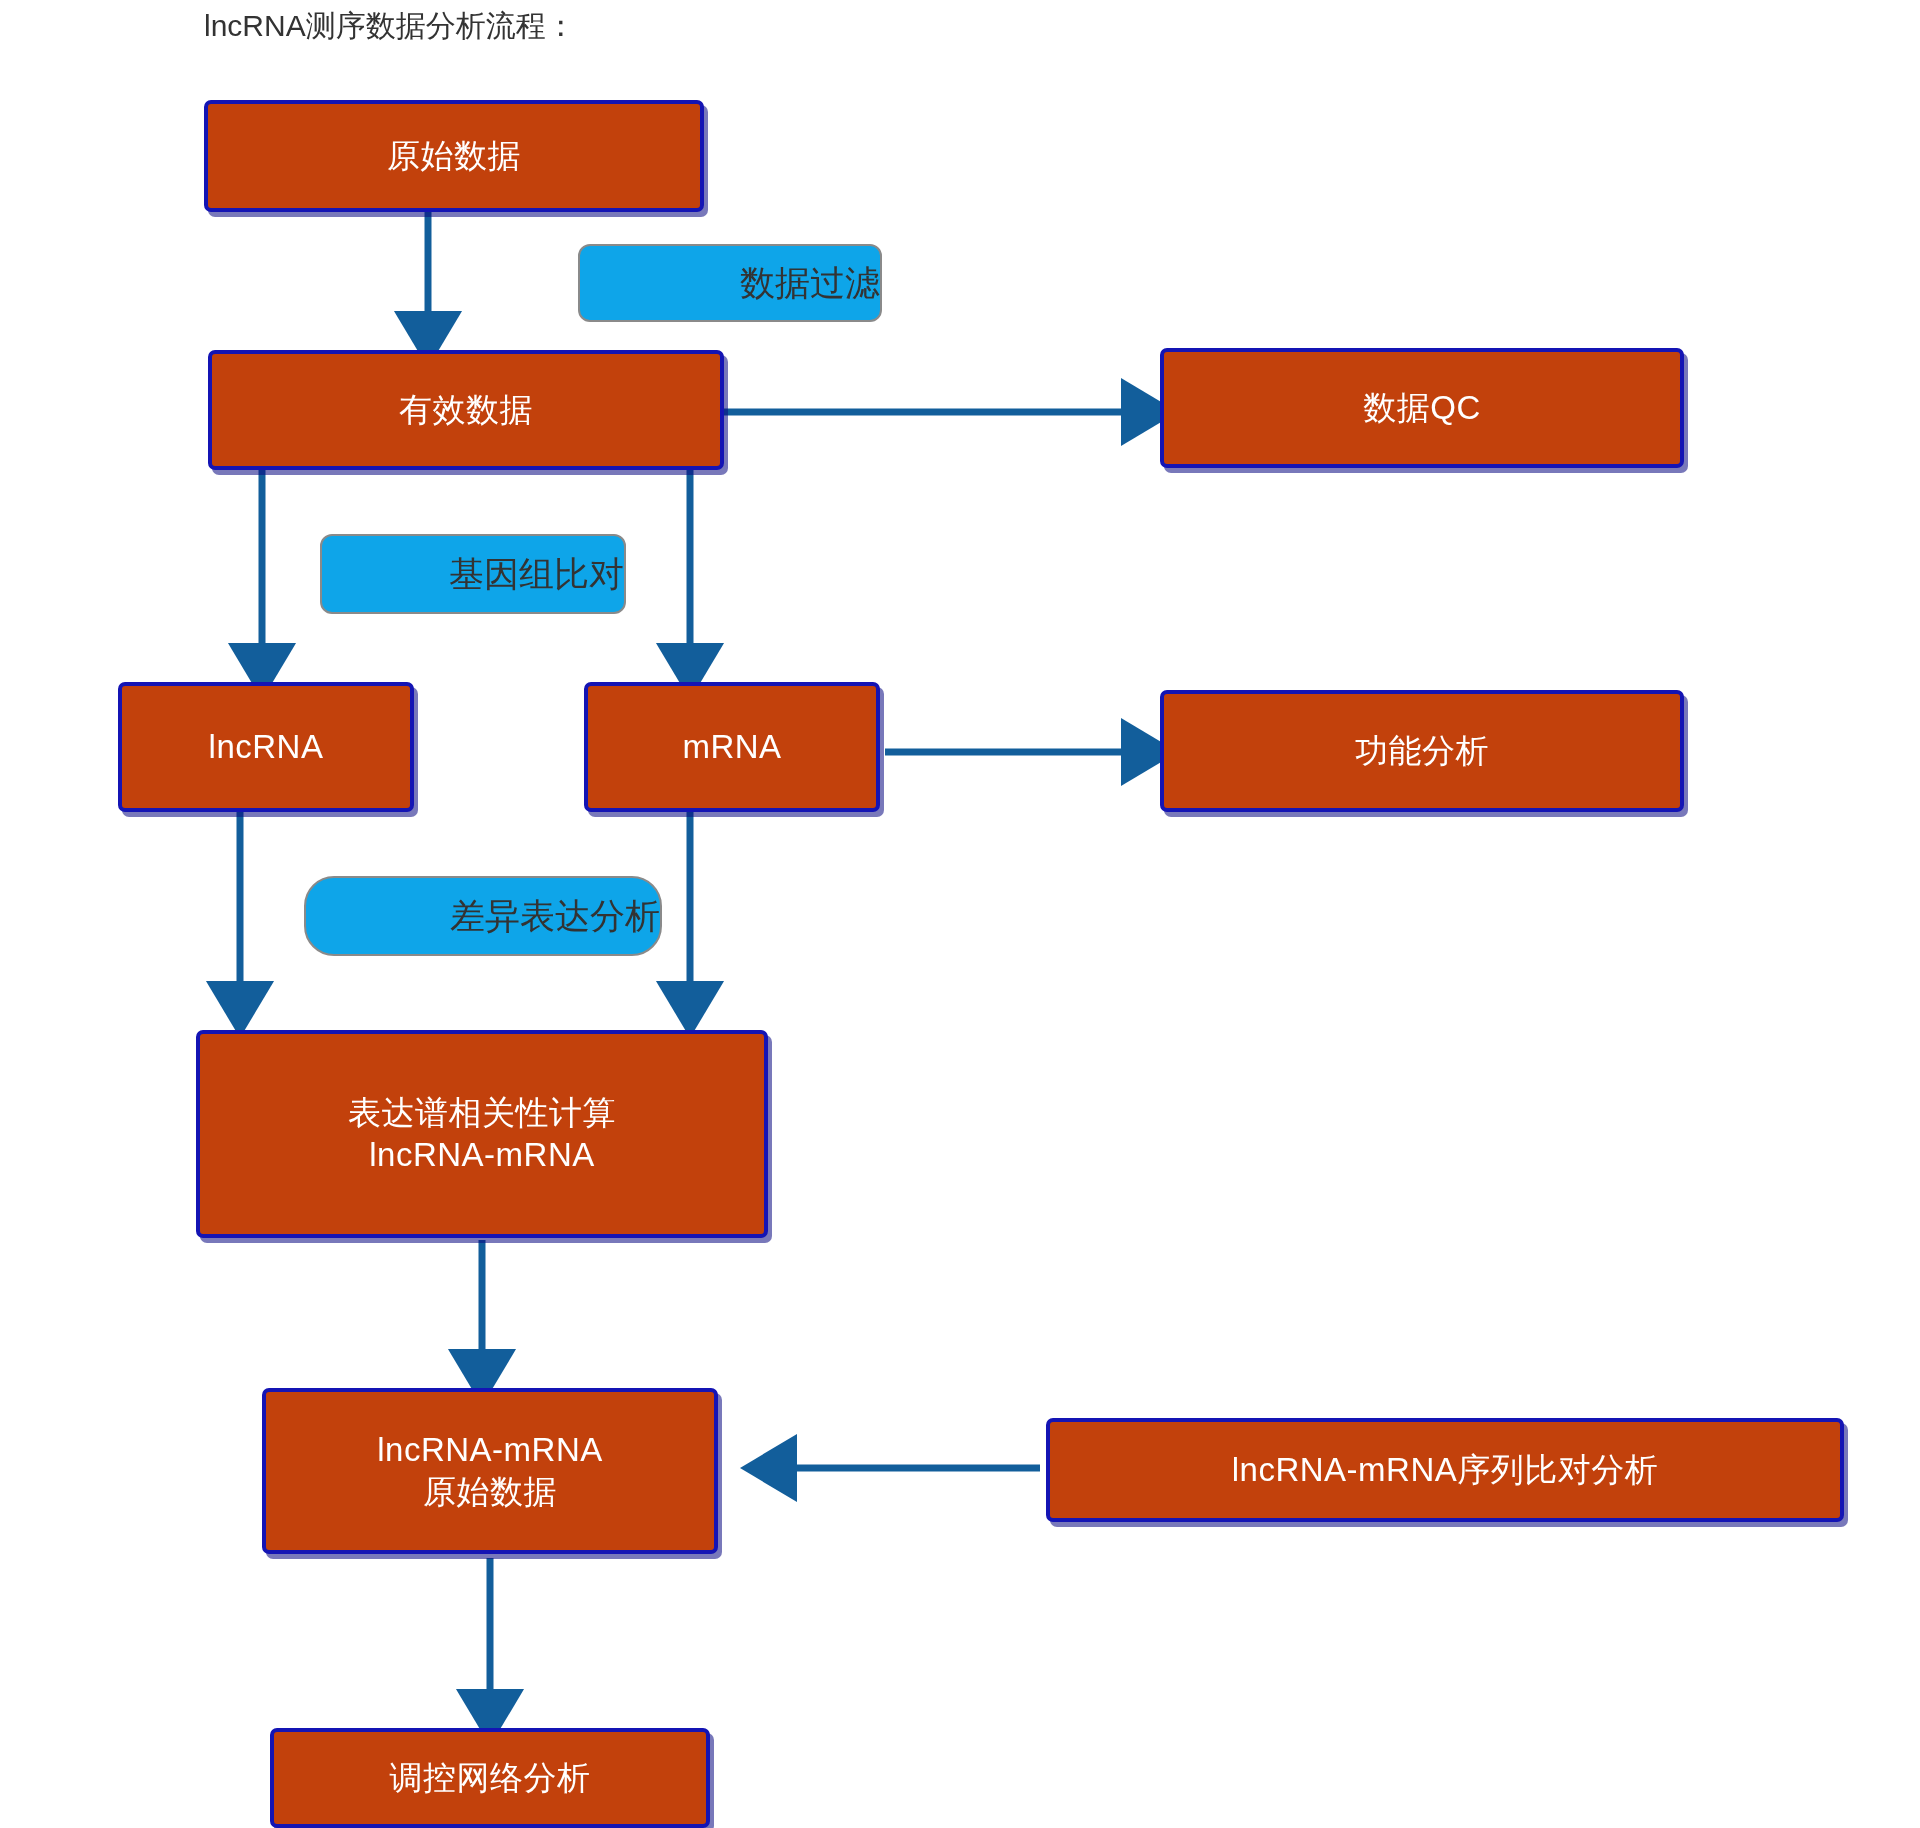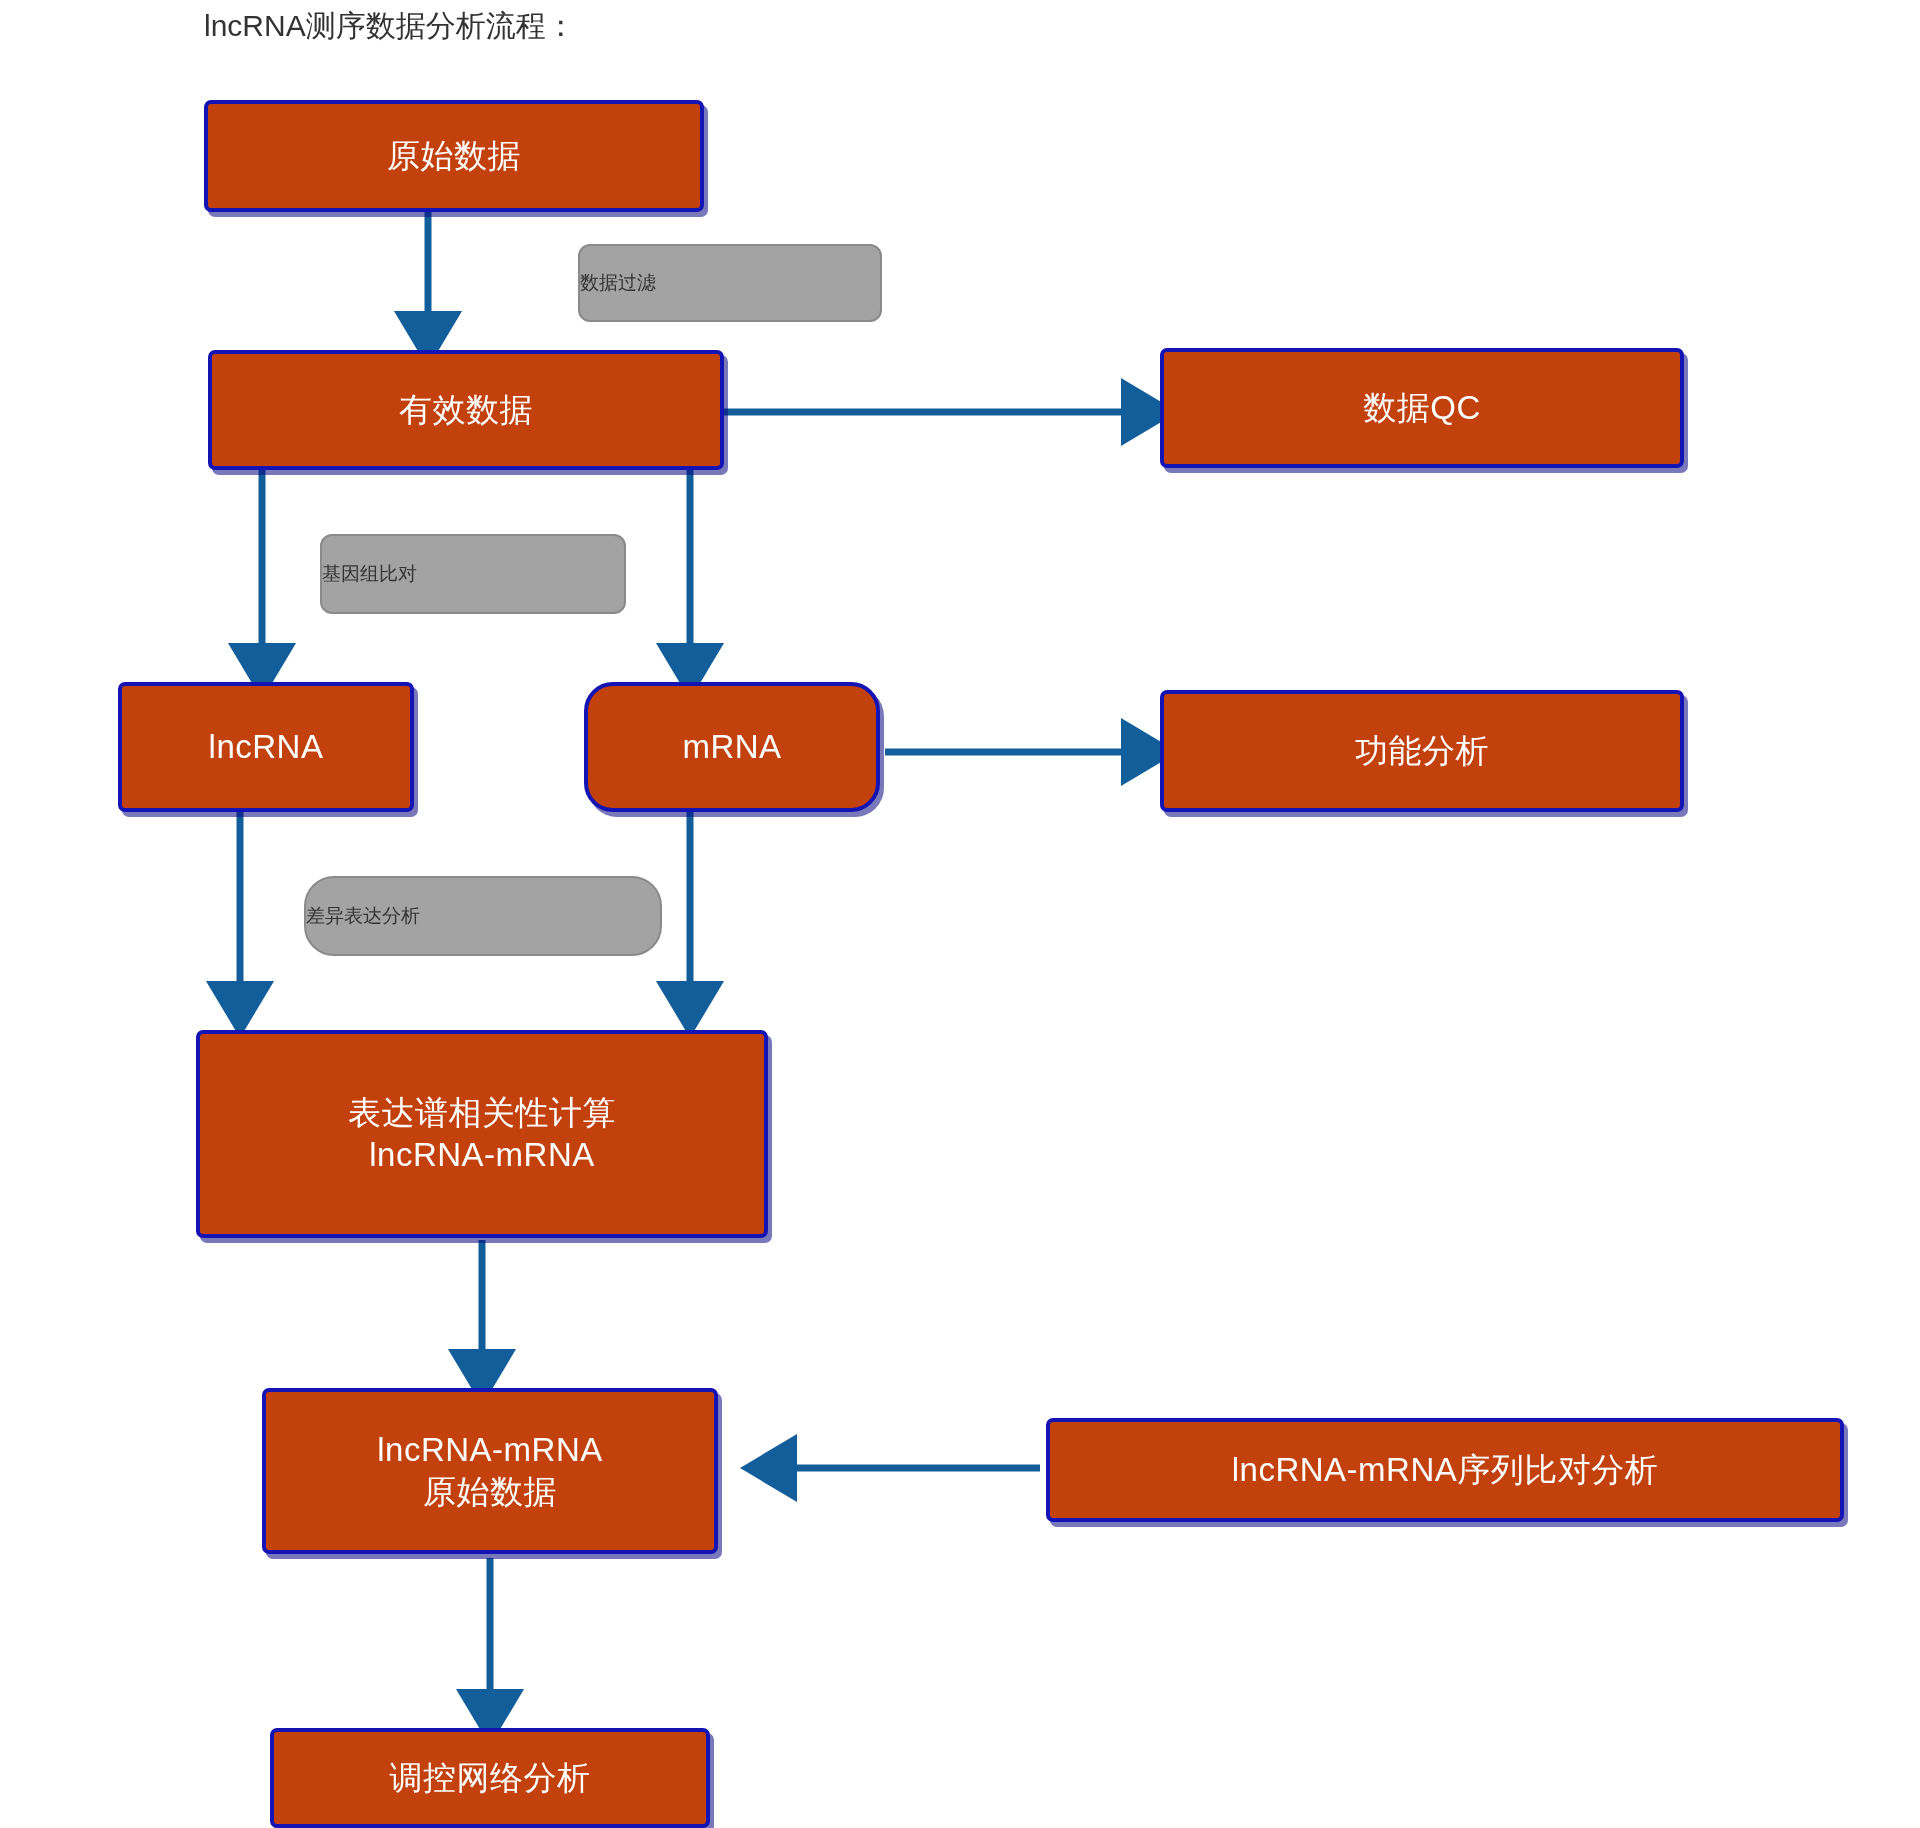--- a/index.html
+++ b/index.html
@@ -23,25 +23,25 @@
     border-radius:7px;
     box-shadow:4px 5px 0 rgba(10,10,130,0.55);
     display:flex;align-items:center;justify-content:center;
     color:#ffffff;font-size:33px;line-height:42px;text-align:center;
     letter-spacing:0.5px;
   }
   .node .lines{display:block;}
 
   .elabel{
     position:absolute;box-sizing:border-box;
-    background:#a3a3a3;
+    background:#0ea5e9;
     border:2px solid #8a8a8a;
     border-radius:12px;
-    display:flex;align-items:center;justify-content:flex-start;
-    color:#333333;font-size:19px;line-height:34px;text-align:center;
+    display:flex;align-items:center;justify-content:flex-end;
+    color:#333333;font-size:35px;line-height:34px;text-align:center;
     white-space:nowrap;
   }
 </style>
 </head>
 <body>
 
 <div id="canvas">
 
   <div class="title">lncRNA测序数据分析流程：</div>
 
@@ -74,21 +74,21 @@
   </div>
 
   <div class="node" style="left:1160px;top:348px;width:524px;height:120px;">
     <span class="lines">数据QC</span>
   </div>
 
   <div class="node" style="left:118px;top:682px;width:296px;height:130px;">
     <span class="lines">lncRNA</span>
   </div>
 
-  <div class="node" style="left:584px;top:682px;width:296px;height:130px;border-radius:29px;">
+  <div class="node" style="left:584px;top:682px;width:296px;height:130px;">
     <span class="lines">mRNA</span>
   </div>
 
   <div class="node" style="left:1160px;top:690px;width:524px;height:122px;">
     <span class="lines">功能分析</span>
   </div>
 
   <div class="node" style="left:196px;top:1030px;width:572px;height:208px;flex-direction:column;">
     <span class="lines">表达谱相关性计算</span>
     <span class="lines">lncRNA-mRNA</span>

